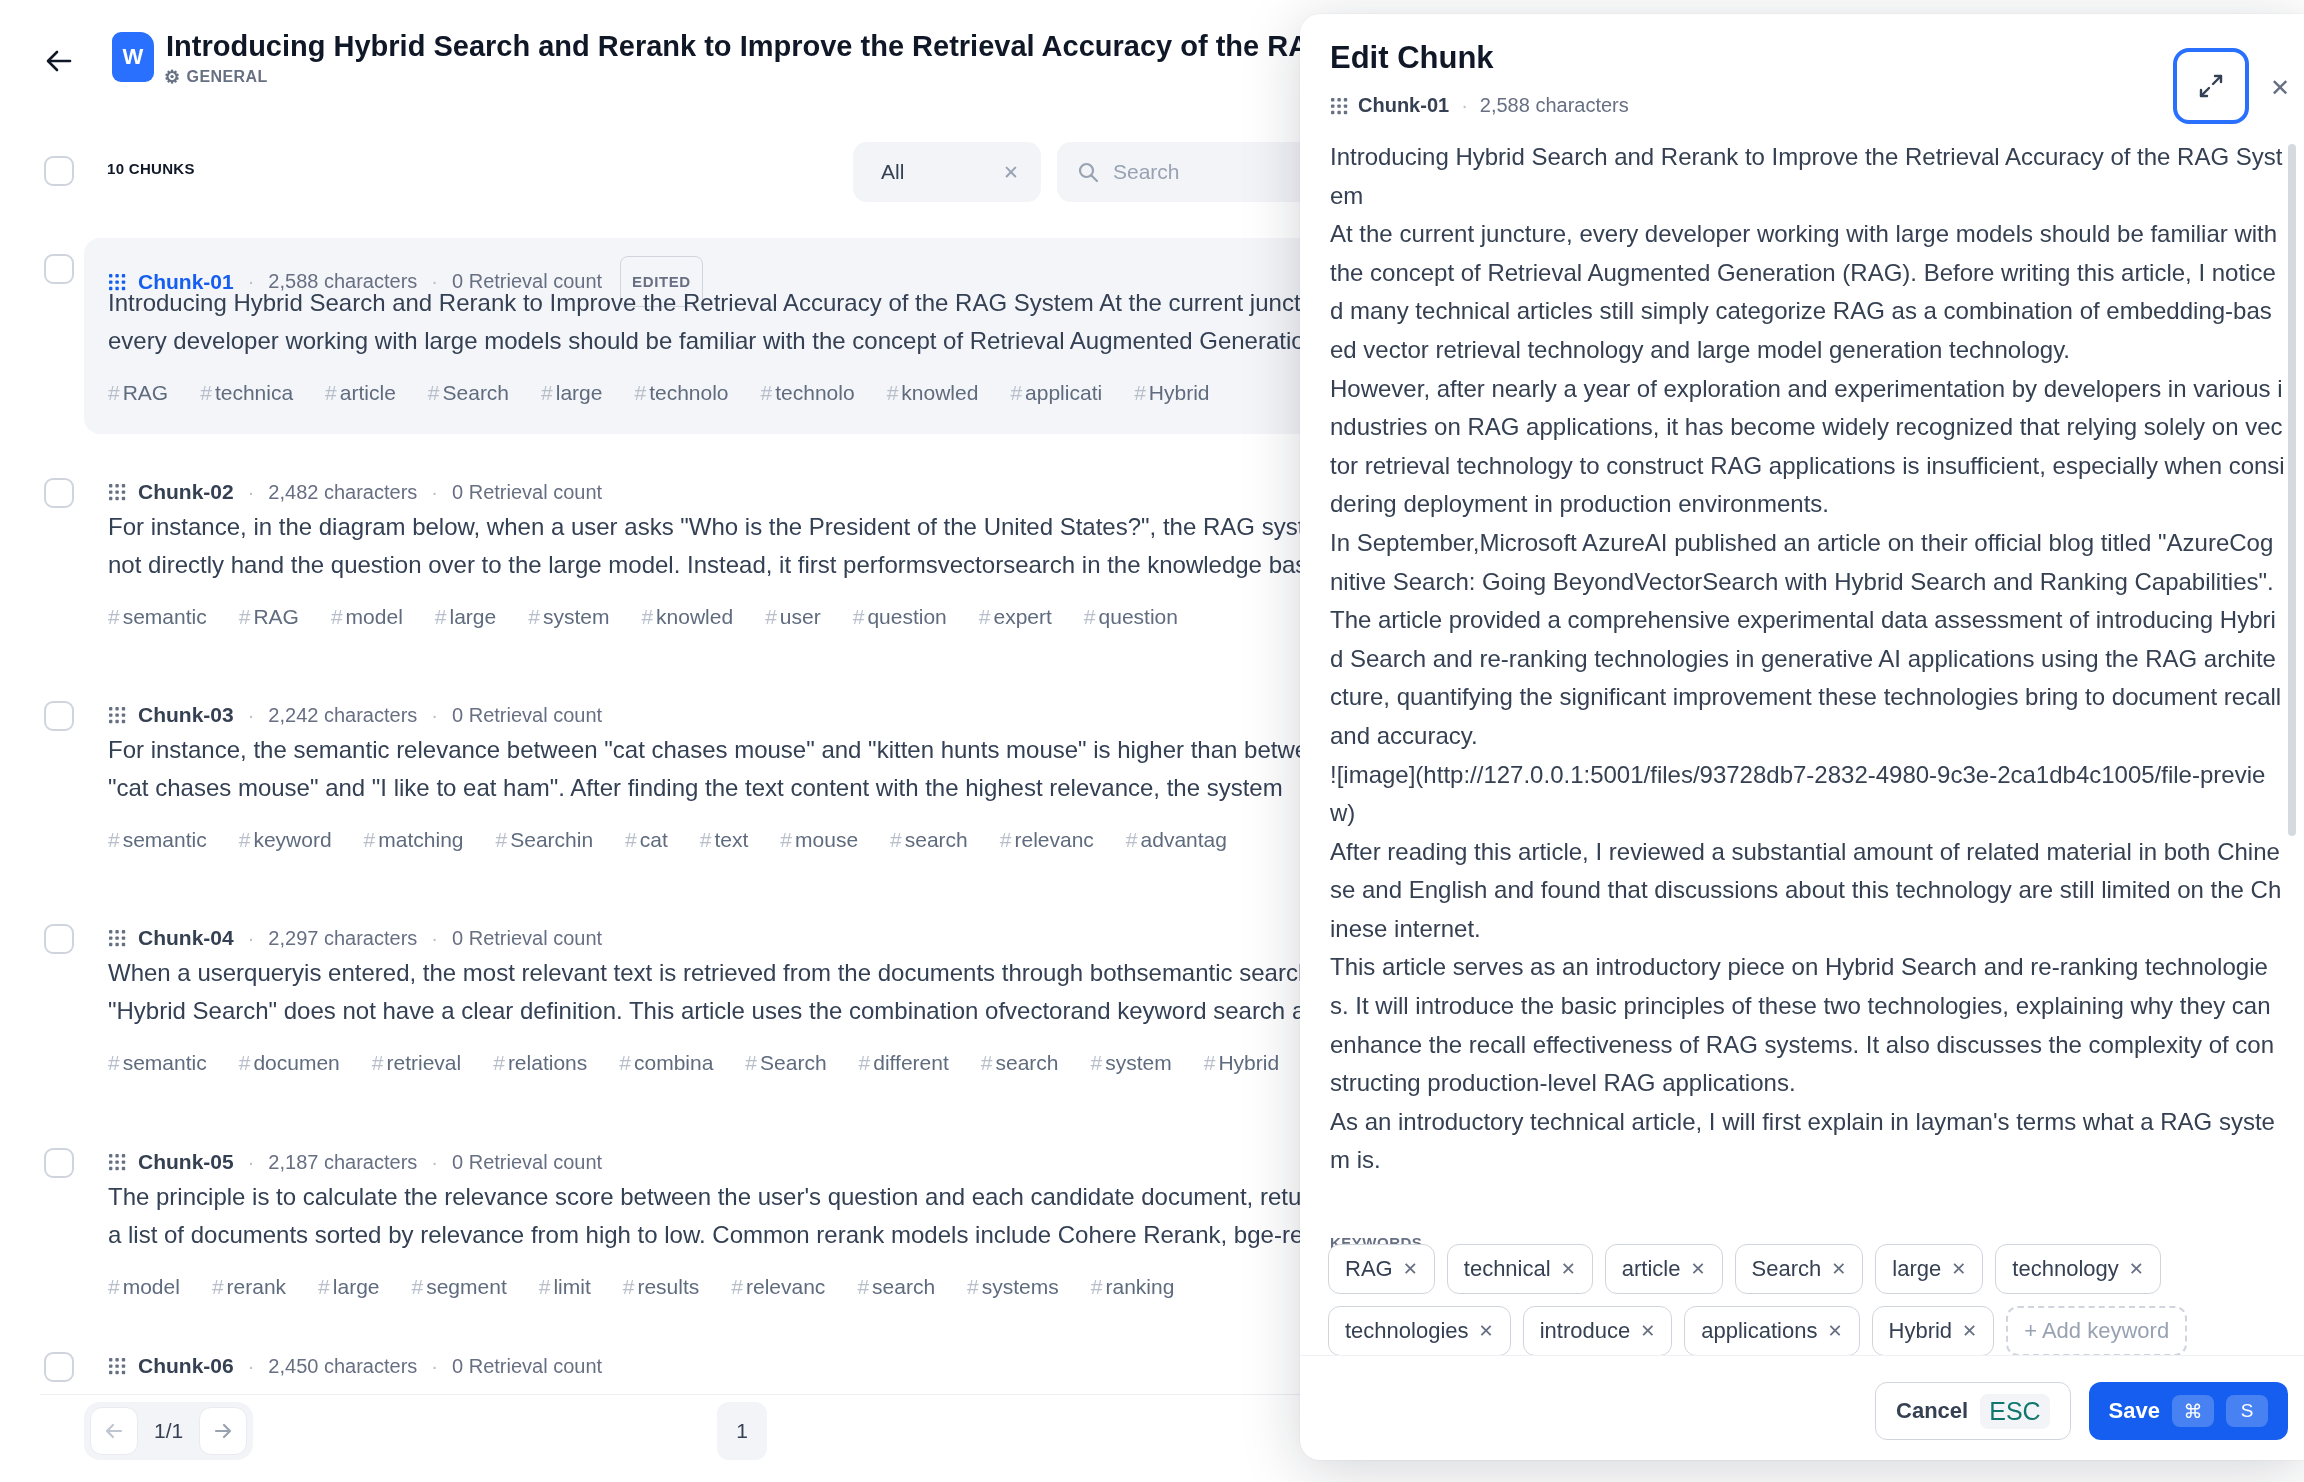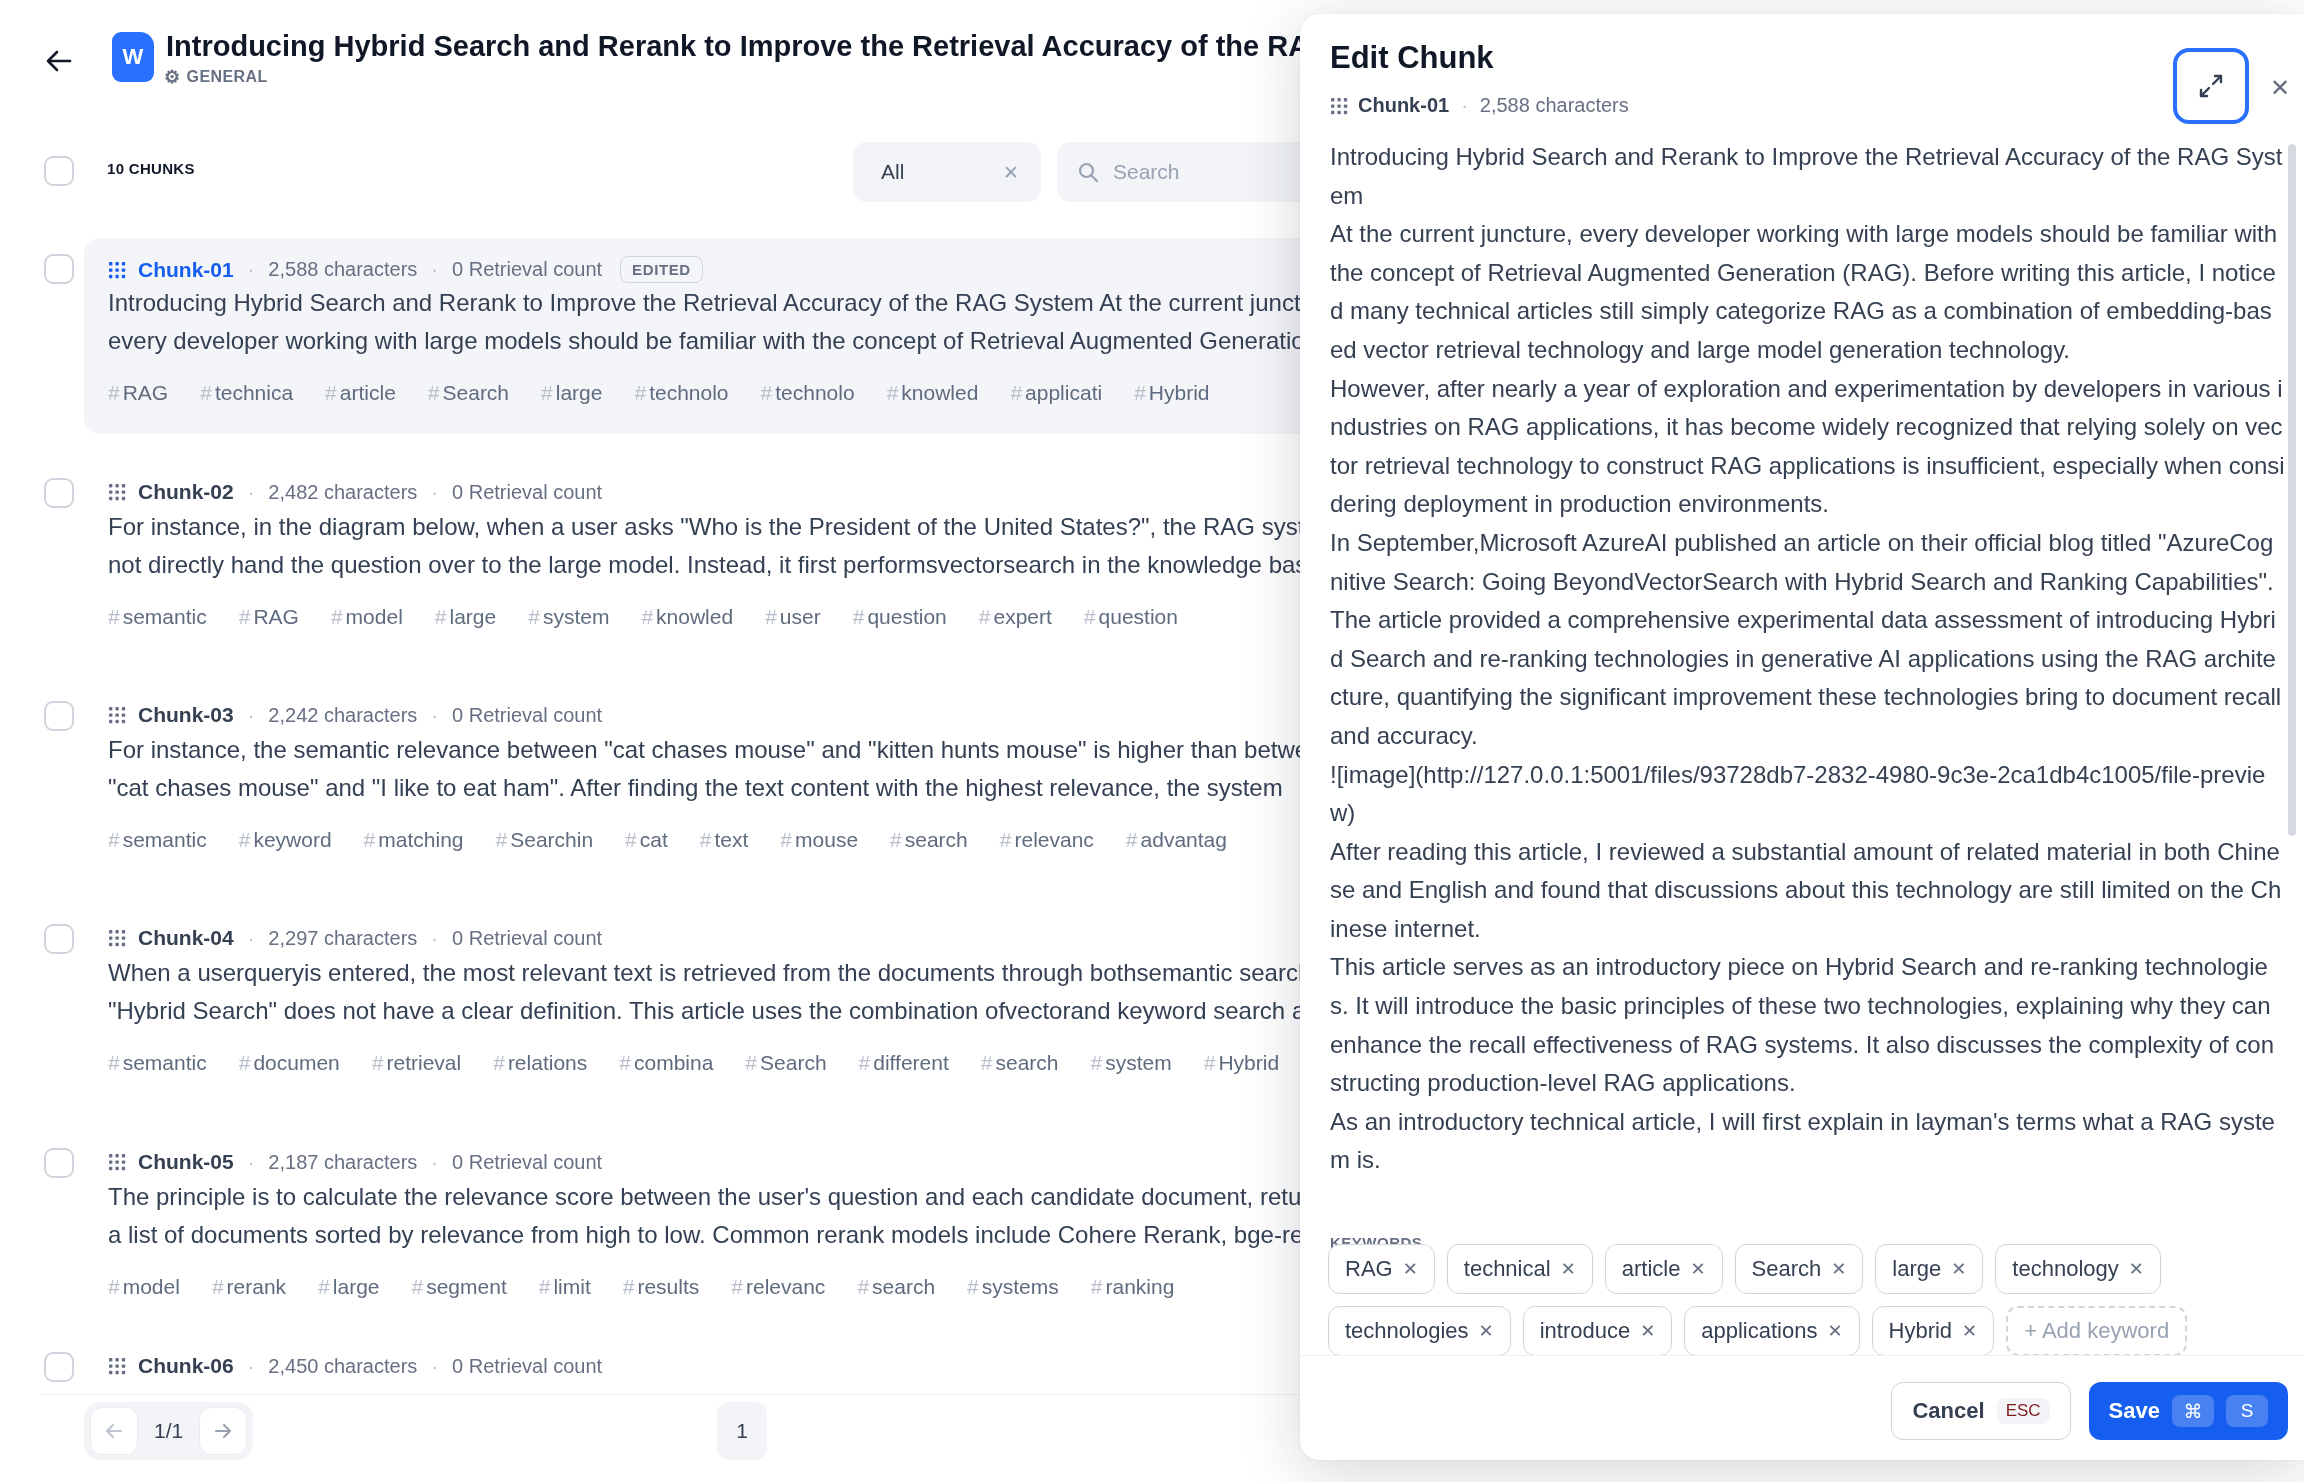--- a/index.html
+++ b/index.html
@@ -31,21 +31,21 @@
   .chunk-item.selected{background:#f4f5f8}
   .chunk-item .chk{position:absolute;left:-40px;top:16px}
   .chunk-head{position:absolute;left:24px;top:18px;display:flex;align-items:center;gap:12px;white-space:nowrap}
   .grid-ic{display:inline-flex;width:18px;height:18px;color:#676f83}
   .chunk-item.selected .grid-ic{color:#155eef}
   .chunk-id{font-size:21px;font-weight:700;color:#354052}
   .chunk-item.selected .chunk-id{color:#155eef}
   .dot{color:#b8bfca;font-size:20px;padding:0 2px}
   .dot::before{content:"·"}
   .chunk-meta{font-size:20px;color:#676f83}
-  .badge{border:1.5px solid #d0d5dd;border-radius:8px;color:#676f83;font-size:15px;font-weight:600;letter-spacing:.6px;padding:4px 11px;margin-left:6px}
+  .badge{border:1.5px solid #d0d5dd;border-radius:8px;color:#676f83;font-size:15px;font-weight:600;letter-spacing:.6px;padding:16px 11px;margin-left:6px}
   .chunk-line{position:absolute;left:24px;font-size:24px;color:#344054;white-space:nowrap;line-height:30px}
   .line1{top:50px}.line2{top:88px}
   .tag-row{position:absolute;left:24px;top:143px;display:flex;gap:32px;white-space:nowrap}
   .tag{font-size:21px;color:#5f6b7e}
   .tag .h{color:#b8bfca;margin-right:3px}
   
   .list-divider{position:absolute;left:40px;top:1394px;width:1530px;height:0;border-top:1.5px solid #eceef2}
   .pager{position:absolute;left:84px;top:1402px;height:58px;background:#f2f4f7;border-radius:16px;display:flex;align-items:center;padding:6px;box-sizing:border-box;gap:0;z-index:1}
   .pager .pbtn{width:46px;height:46px;background:#fff;border:1.5px solid #e9ebf0;border-radius:12px;display:flex;align-items:center;justify-content:center;cursor:pointer}
   .pager .plabel{font-size:21px;color:#354052;padding:0 16px}
@@ -69,21 +69,21 @@
   .kw-wrap{position:absolute;left:28px;top:1230px;width:950px;display:flex;flex-wrap:wrap;gap:12px 12px}
   .pill{height:50px;border:1.5px solid #d0d5dd;border-radius:12px;background:#fff;display:flex;align-items:center;gap:10px;padding:0 16px;box-sizing:border-box}
   .pill .ptext{font-size:22px;color:#354052}
   .pill .px{font-size:18px;color:#676f83;cursor:pointer}
   .pill.add{border:2px dashed #d0d5dd;color:#98a2b3;font-size:22px;cursor:pointer}
   .panel-footer-divider{position:absolute;left:0;top:1341px;width:1004px;border-top:1.5px solid #eef0f3}
   .panel-footer{position:absolute;right:16px;top:1368px;display:flex;gap:18px;align-items:center}
   .btn{height:58px;border-radius:12px;display:flex;align-items:center;gap:12px;padding:0 20px;box-sizing:border-box;cursor:pointer}
   .btn.cancel{background:#fff;border:1.5px solid #d0d5dd}
   .btn.cancel .bl{font-size:22px;font-weight:700;color:#354052}
-  .btn.cancel .kbd{background:#f2f4f7;border-radius:8px;padding:3px 9px;font-size:17px;color:#7f1d1d}
+  .btn.cancel .kbd{background:#f2f4f7;border-radius:8px;padding:3px 9px;font-size:25px;color:#0f766e}
   .btn.save{background:#155eef}
   .btn.save .bl{font-size:22px;font-weight:700;color:#fff}
   .btn.save .kbd{background:rgba(255,255,255,.22);border-radius:8px;min-width:30px;height:32px;display:flex;align-items:center;justify-content:center;font-size:19px;color:#fff;padding:0 6px}
   svg{display:block}
 </style>
 </head>
 <body>
 
 <div class="app-header">
   <div class="back-btn">

